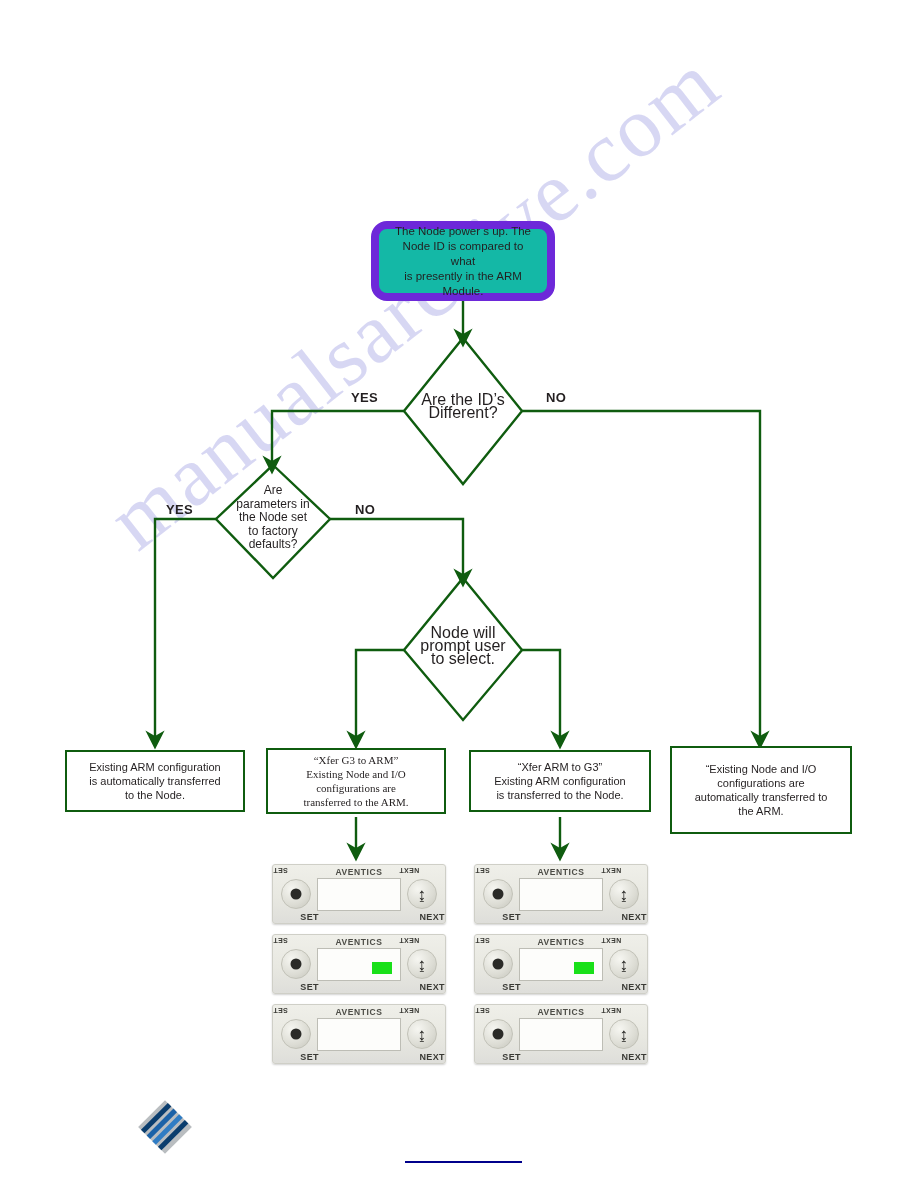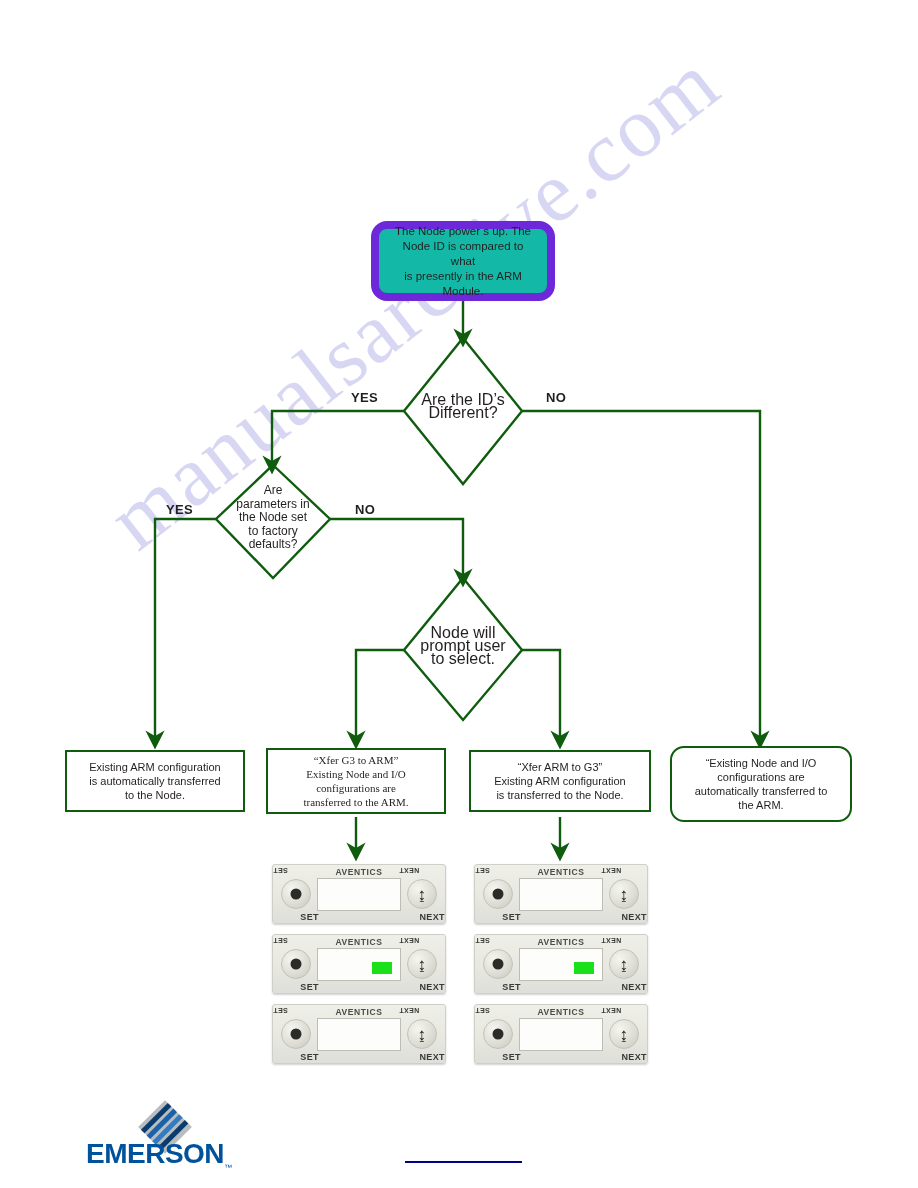--- a/index.html
+++ b/index.html
@@ -333,21 +333,21 @@
 
     <div class="rect-box" style="left:266px; top:748px; width:180px; height:66px;font-family:Liberation Serif, serif;">“Xfer G3 to ARM”
 Existing Node and I/O
 configurations are
 transferred to the ARM.</div>
 
     <div class="rect-box" style="left:469px; top:750px; width:182px; height:62px;">“Xfer ARM to G3”
 Existing ARM configuration
 is transferred to the Node.</div>
 
-    <div class="rect-box" style="left:670px; top:746px; width:182px; height:76px;border-radius:14px;">“Existing Node and I/O
+    <div class="rect-box" style="left:670px; top:746px; width:182px; height:88px;">“Existing Node and I/O
 configurations are
 automatically transferred to
 the ARM.</div>
   </div>
 
   <div class="device" style="left:272px; top:864px;">
     <div class="brand">AVENTICS</div>
     <div class="lbl tl">SET</div>
     <div class="lbl tr">NEXT</div>
     <div class="knob left">
@@ -443,18 +443,17 @@
   <div class="emerson">
     <svg width="70" height="58" viewBox="0 0 70 58" style="position:absolute; left:44px; top:0;">
       <g transform="rotate(-45 35 29)">
         <rect x="16" y="10" width="38" height="38" fill="#b9bdc0"></rect>
         <rect x="16" y="14" width="38" height="5" fill="#0a3d6e"></rect>
         <rect x="16" y="22" width="38" height="5" fill="#1b62a8"></rect>
         <rect x="16" y="30" width="38" height="5" fill="#2f7cc4"></rect>
         <rect x="16" y="38" width="38" height="5" fill="#0a3d6e"></rect>
       </g>
     </svg>
-    <div class="word"><span>EMERSON</span><span class="tm">™</span></div>
   </div>
 
   <div class="footer-rule"></div>
 
 </div>
 
 </body></html>

